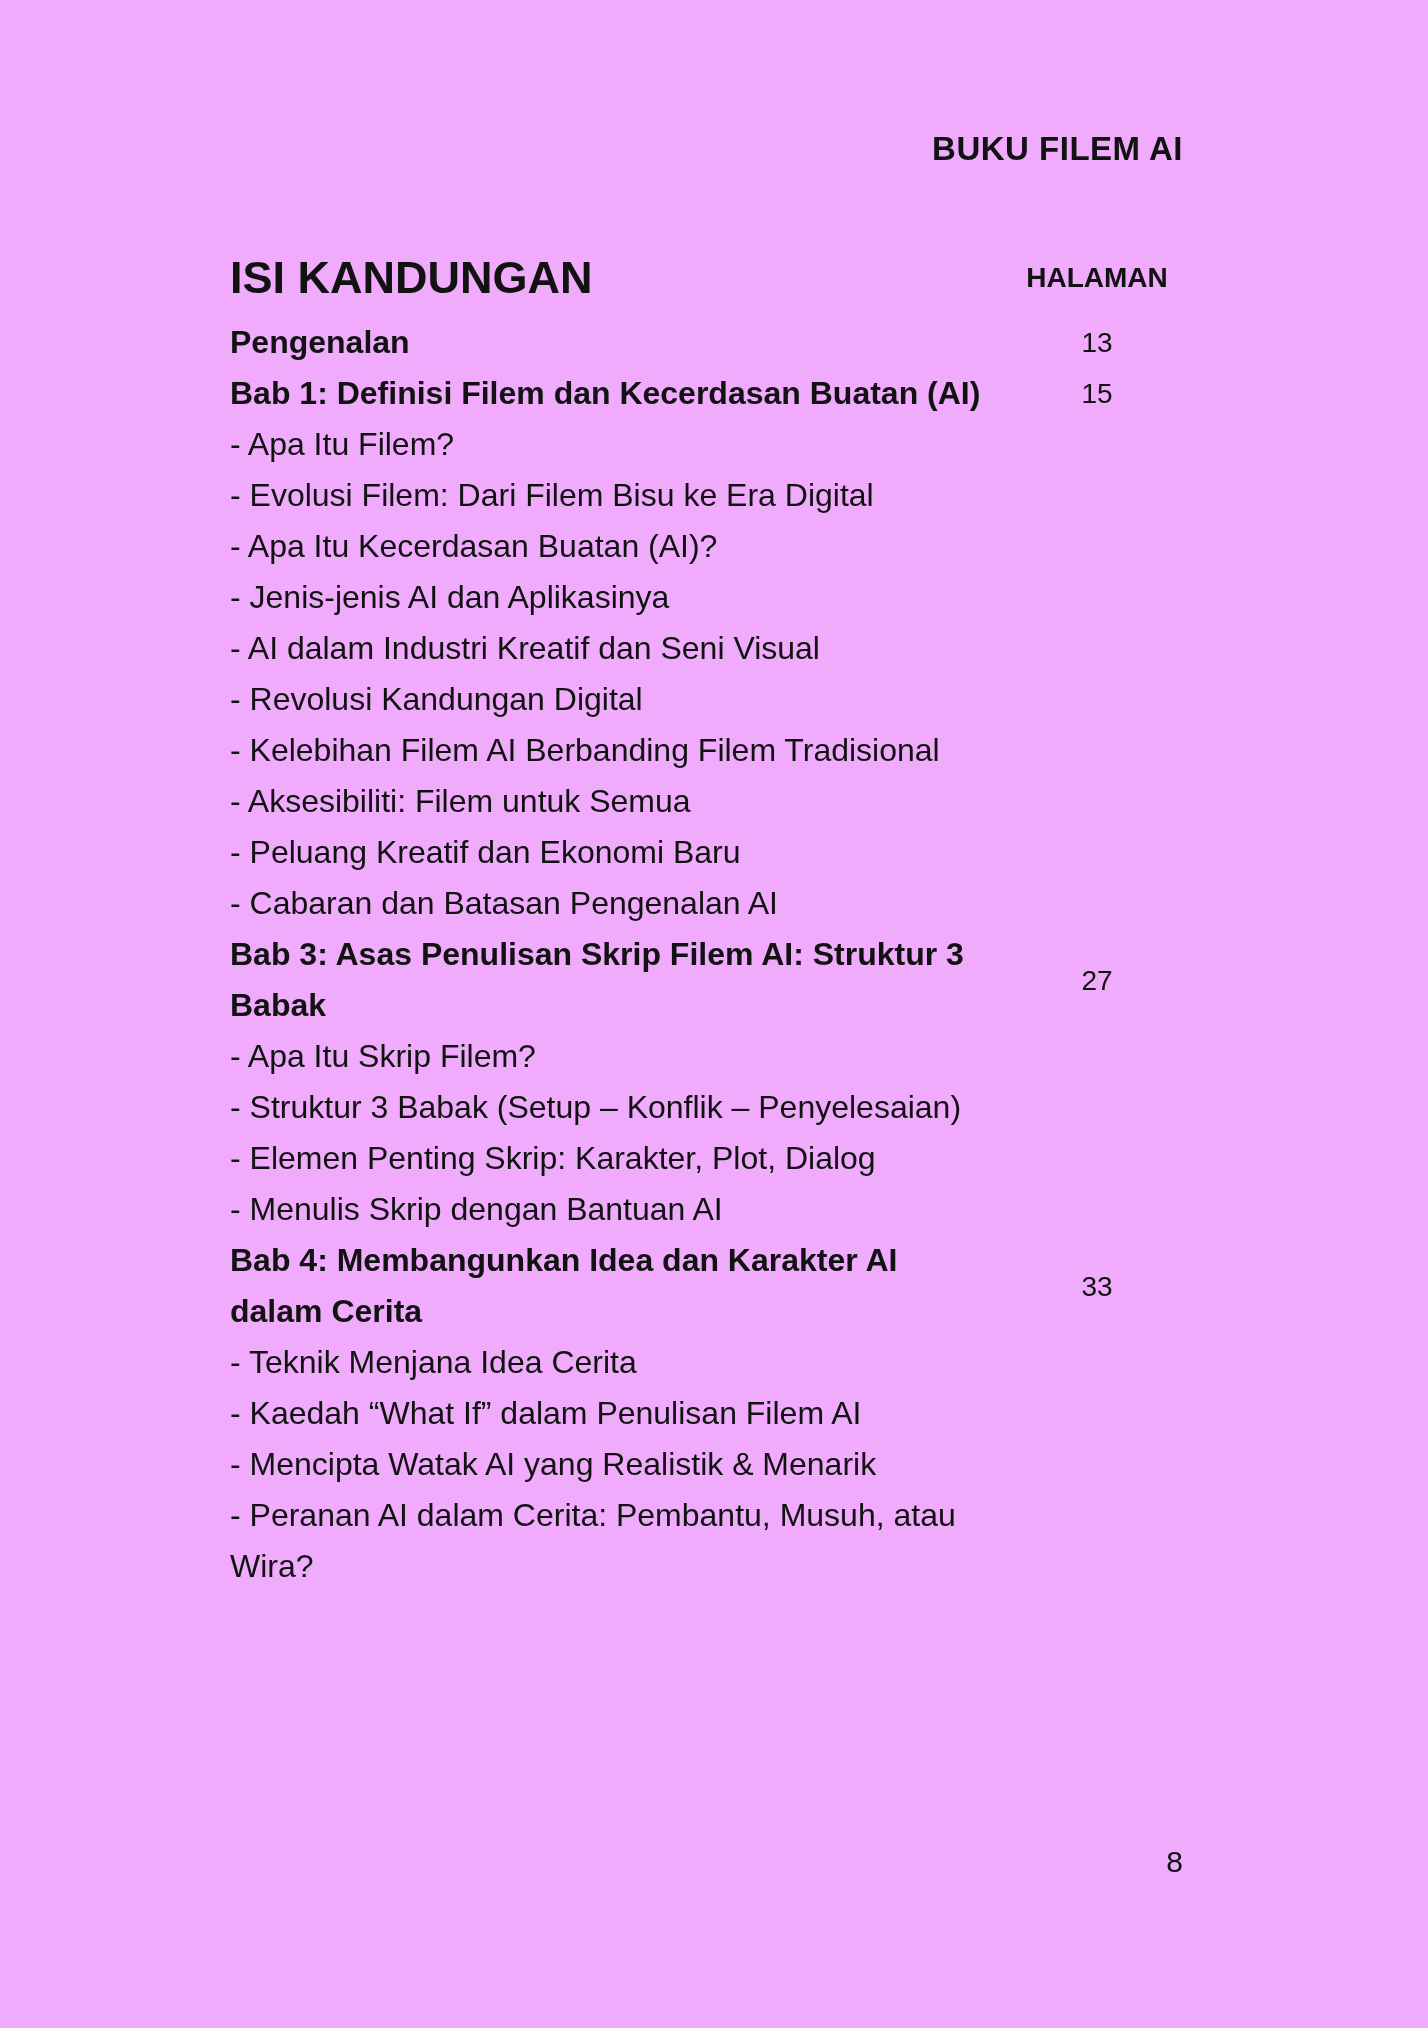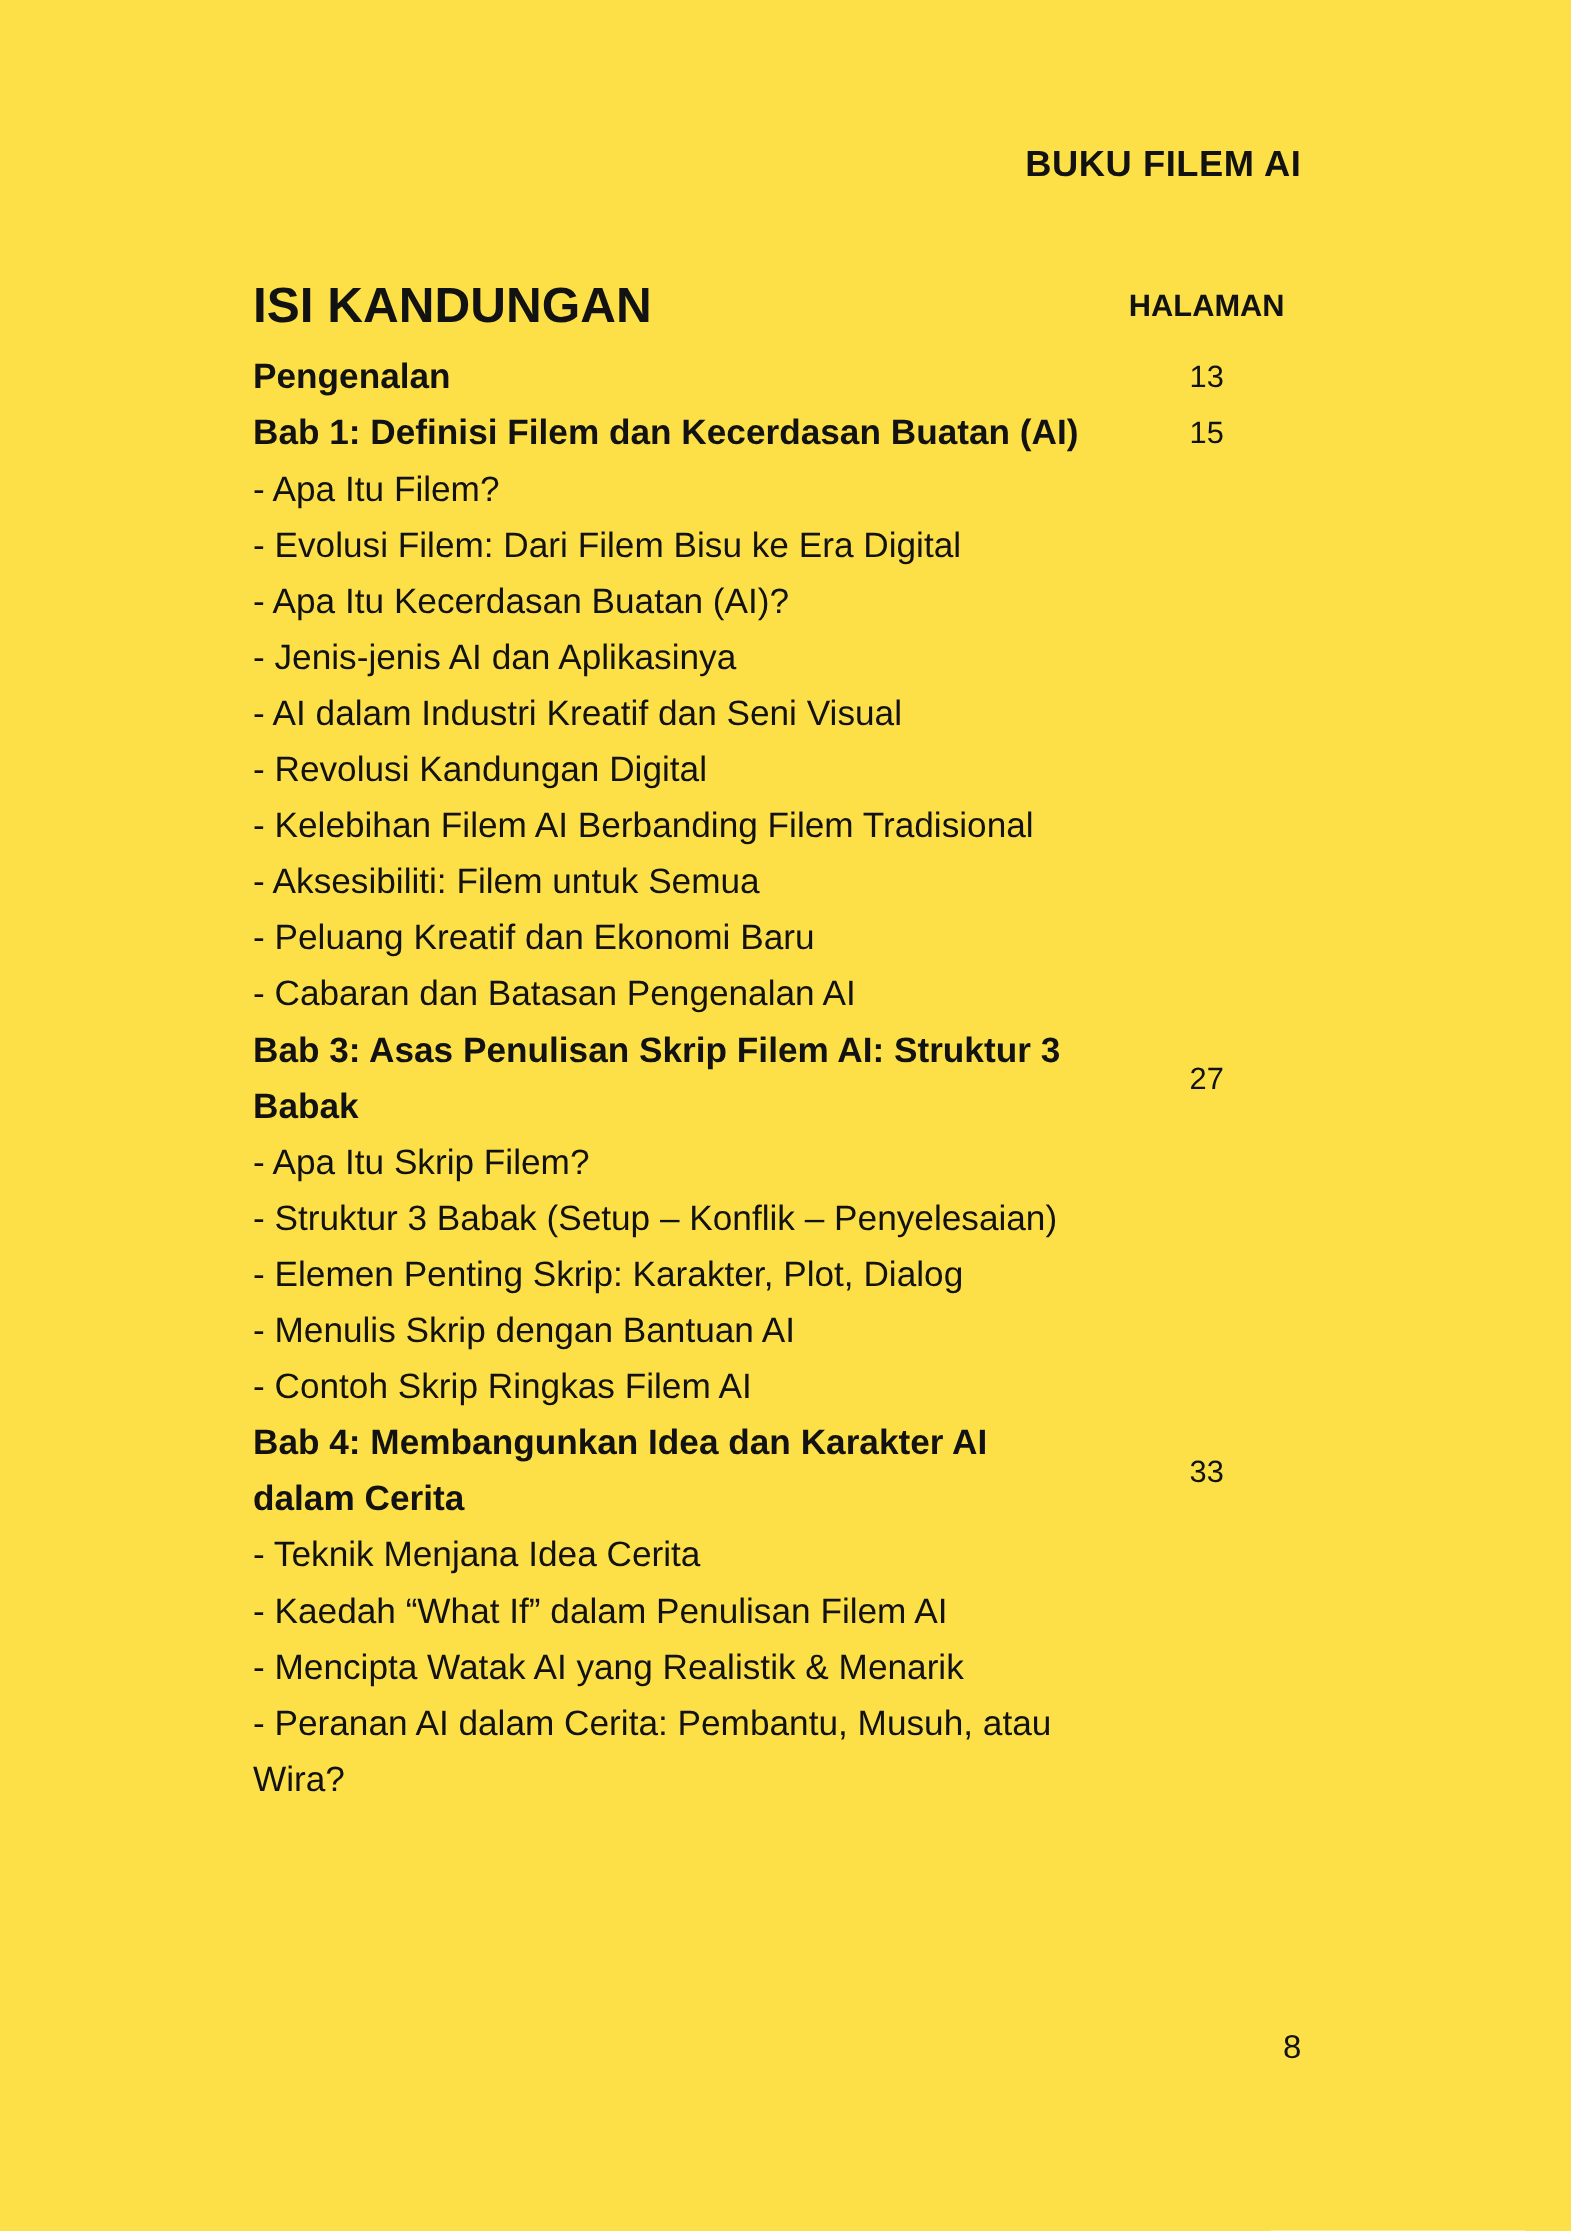--- a/index.html
+++ b/index.html
@@ -4,21 +4,21 @@
 <style>
   html, body {
     margin: 0;
     padding: 0;
     background: #ffffff;
   }
   .page {
     position: relative;
     width: 1428px;
     height: 2028px;
-    background: #fde047;
+    background: #f0abfc;
     color: #121212;
     font-family: "Liberation Sans", sans-serif;
     overflow: hidden;
   }
   .doc-title {
     position: absolute;
     top: 130px;
     right: 245px;
     font-size: 33px;
     font-weight: 700;
@@ -152,24 +152,20 @@
     <div class="toc-page"></div>
   </div>
         <div class="toc-row sub">
     <div class="toc-label">- Elemen Penting Skrip: Karakter, Plot, Dialog</div>
     <div class="toc-page"></div>
   </div>
         <div class="toc-row sub">
     <div class="toc-label">- Menulis Skrip dengan Bantuan AI</div>
     <div class="toc-page"></div>
   </div>
-        <div class="toc-row sub">
-    <div class="toc-label">- Contoh Skrip Ringkas Filem AI</div>
-    <div class="toc-page"></div>
-  </div>
         <div class="toc-row chapter">
     <div class="toc-label">Bab 4: Membangunkan Idea dan Karakter AI
 dalam Cerita</div>
     <div class="toc-page">33</div>
   </div>
         <div class="toc-row sub">
     <div class="toc-label">- Teknik Menjana Idea Cerita</div>
     <div class="toc-page"></div>
   </div>
         <div class="toc-row sub">

